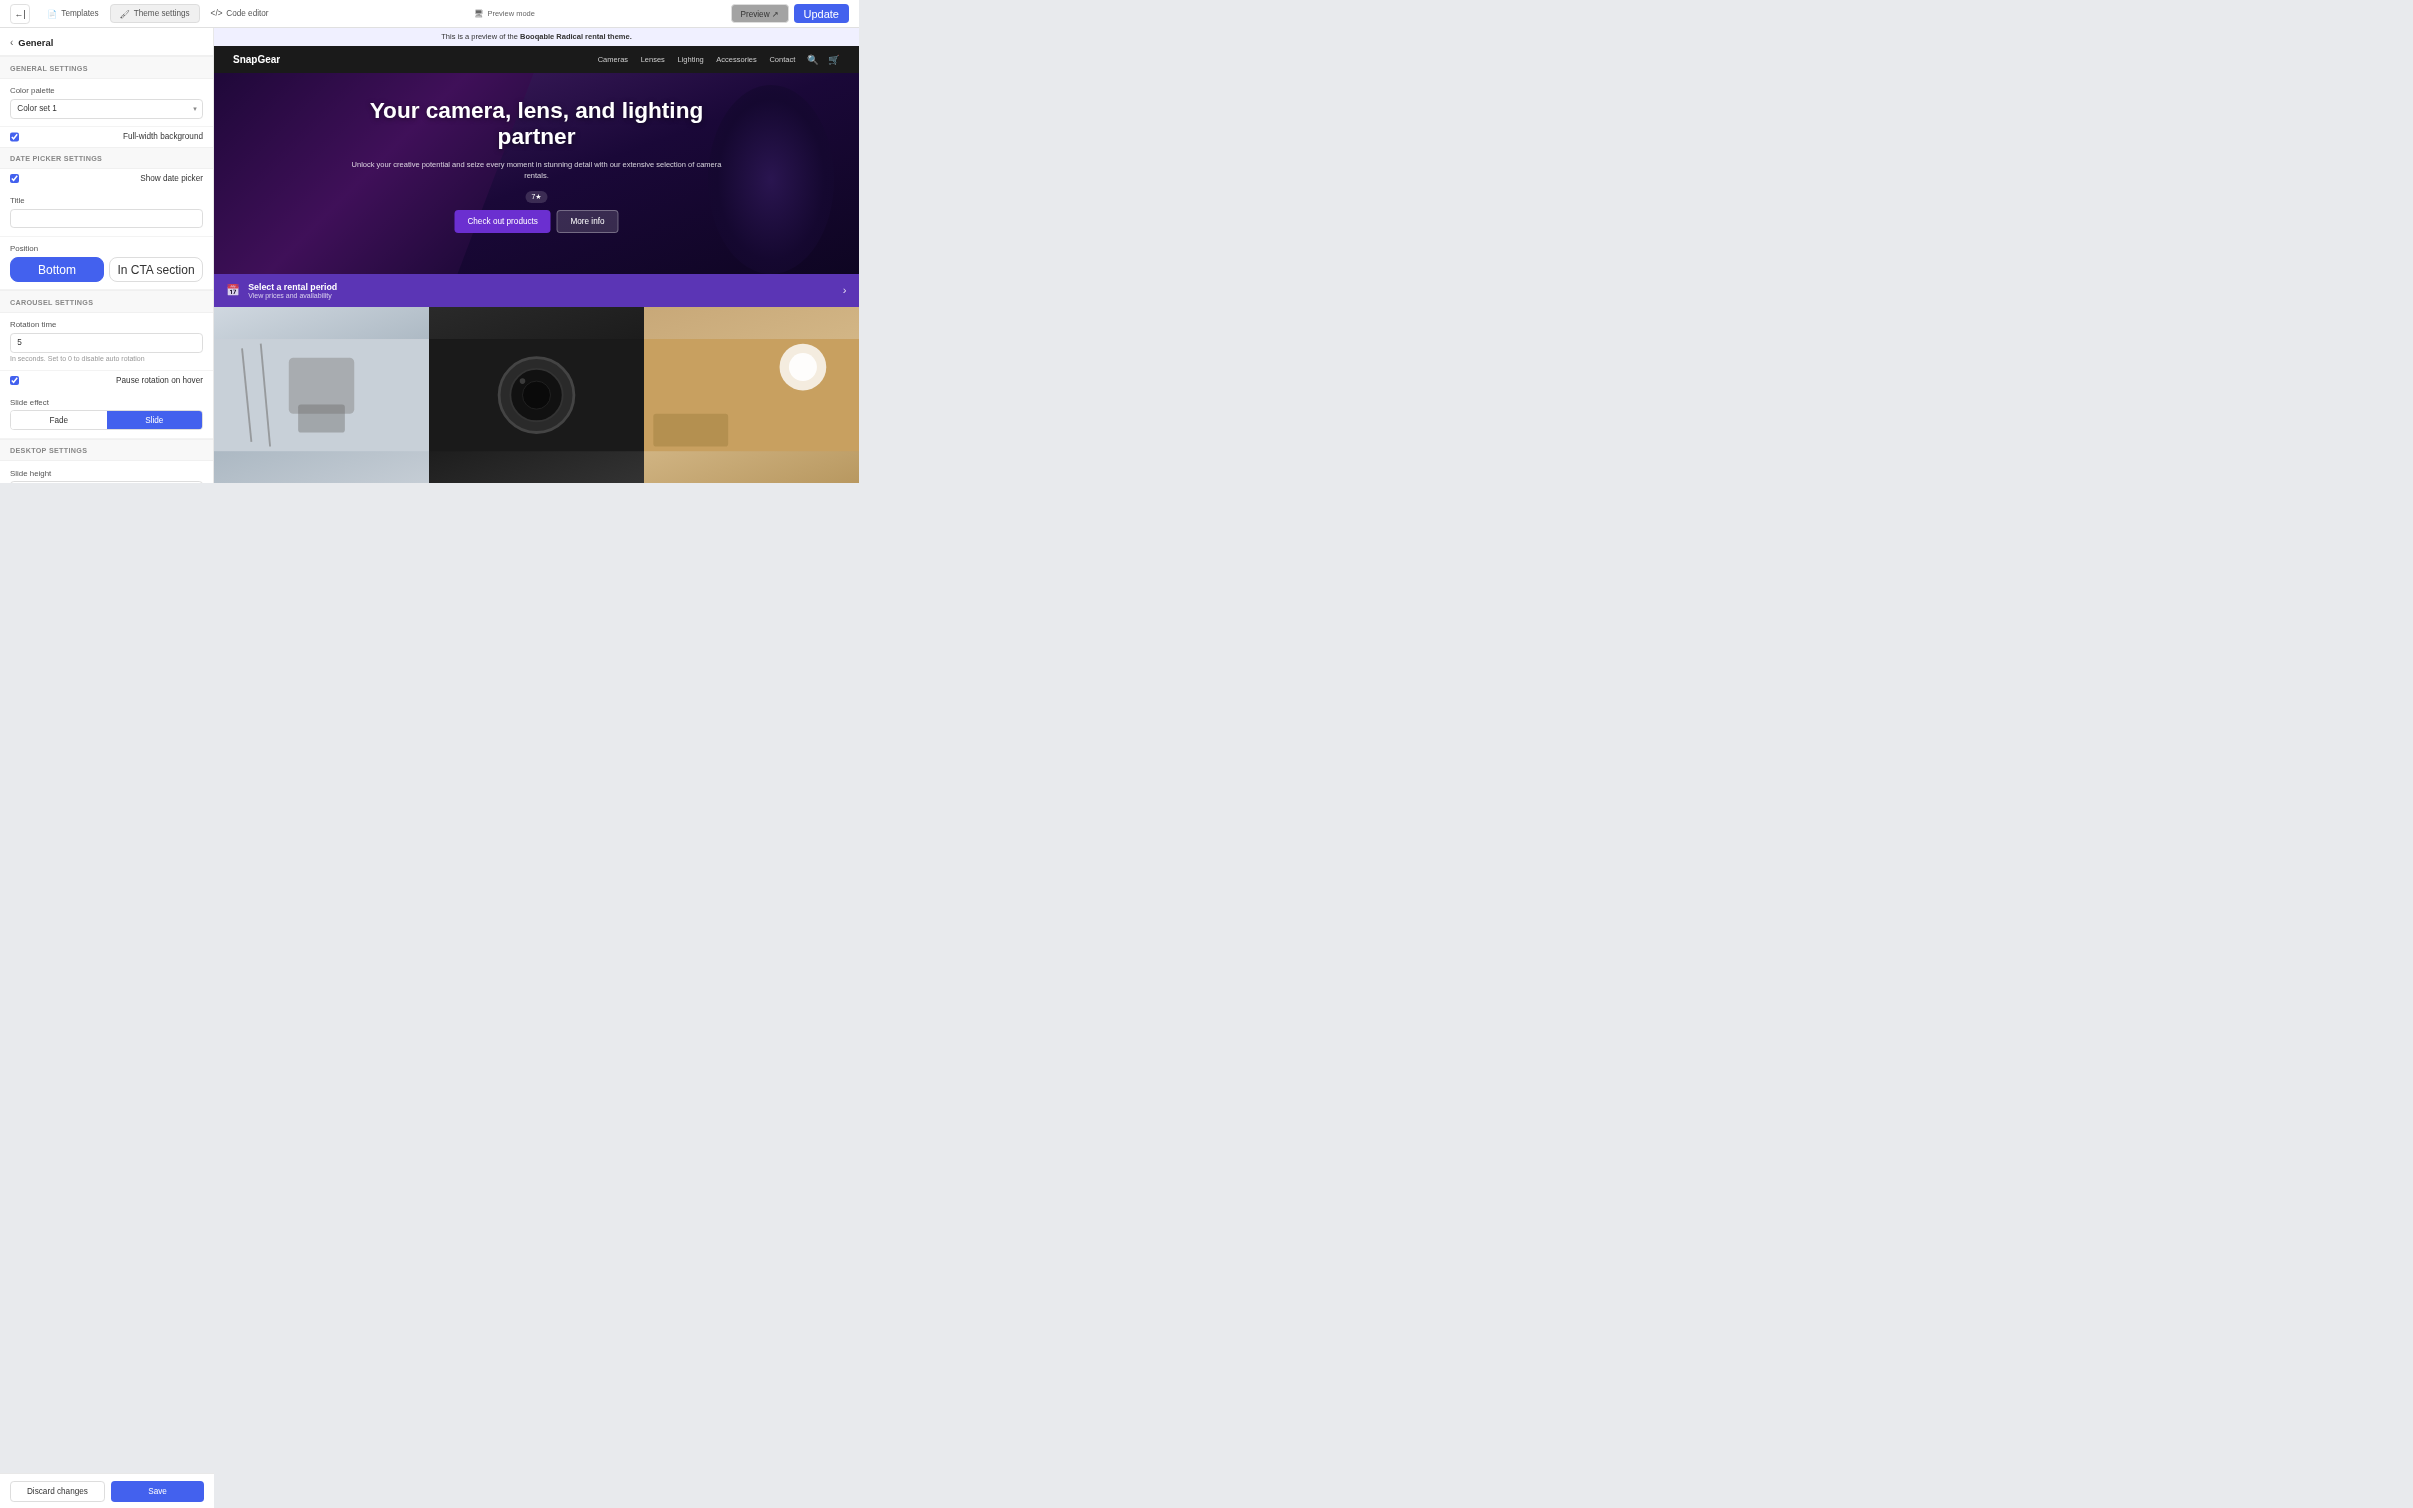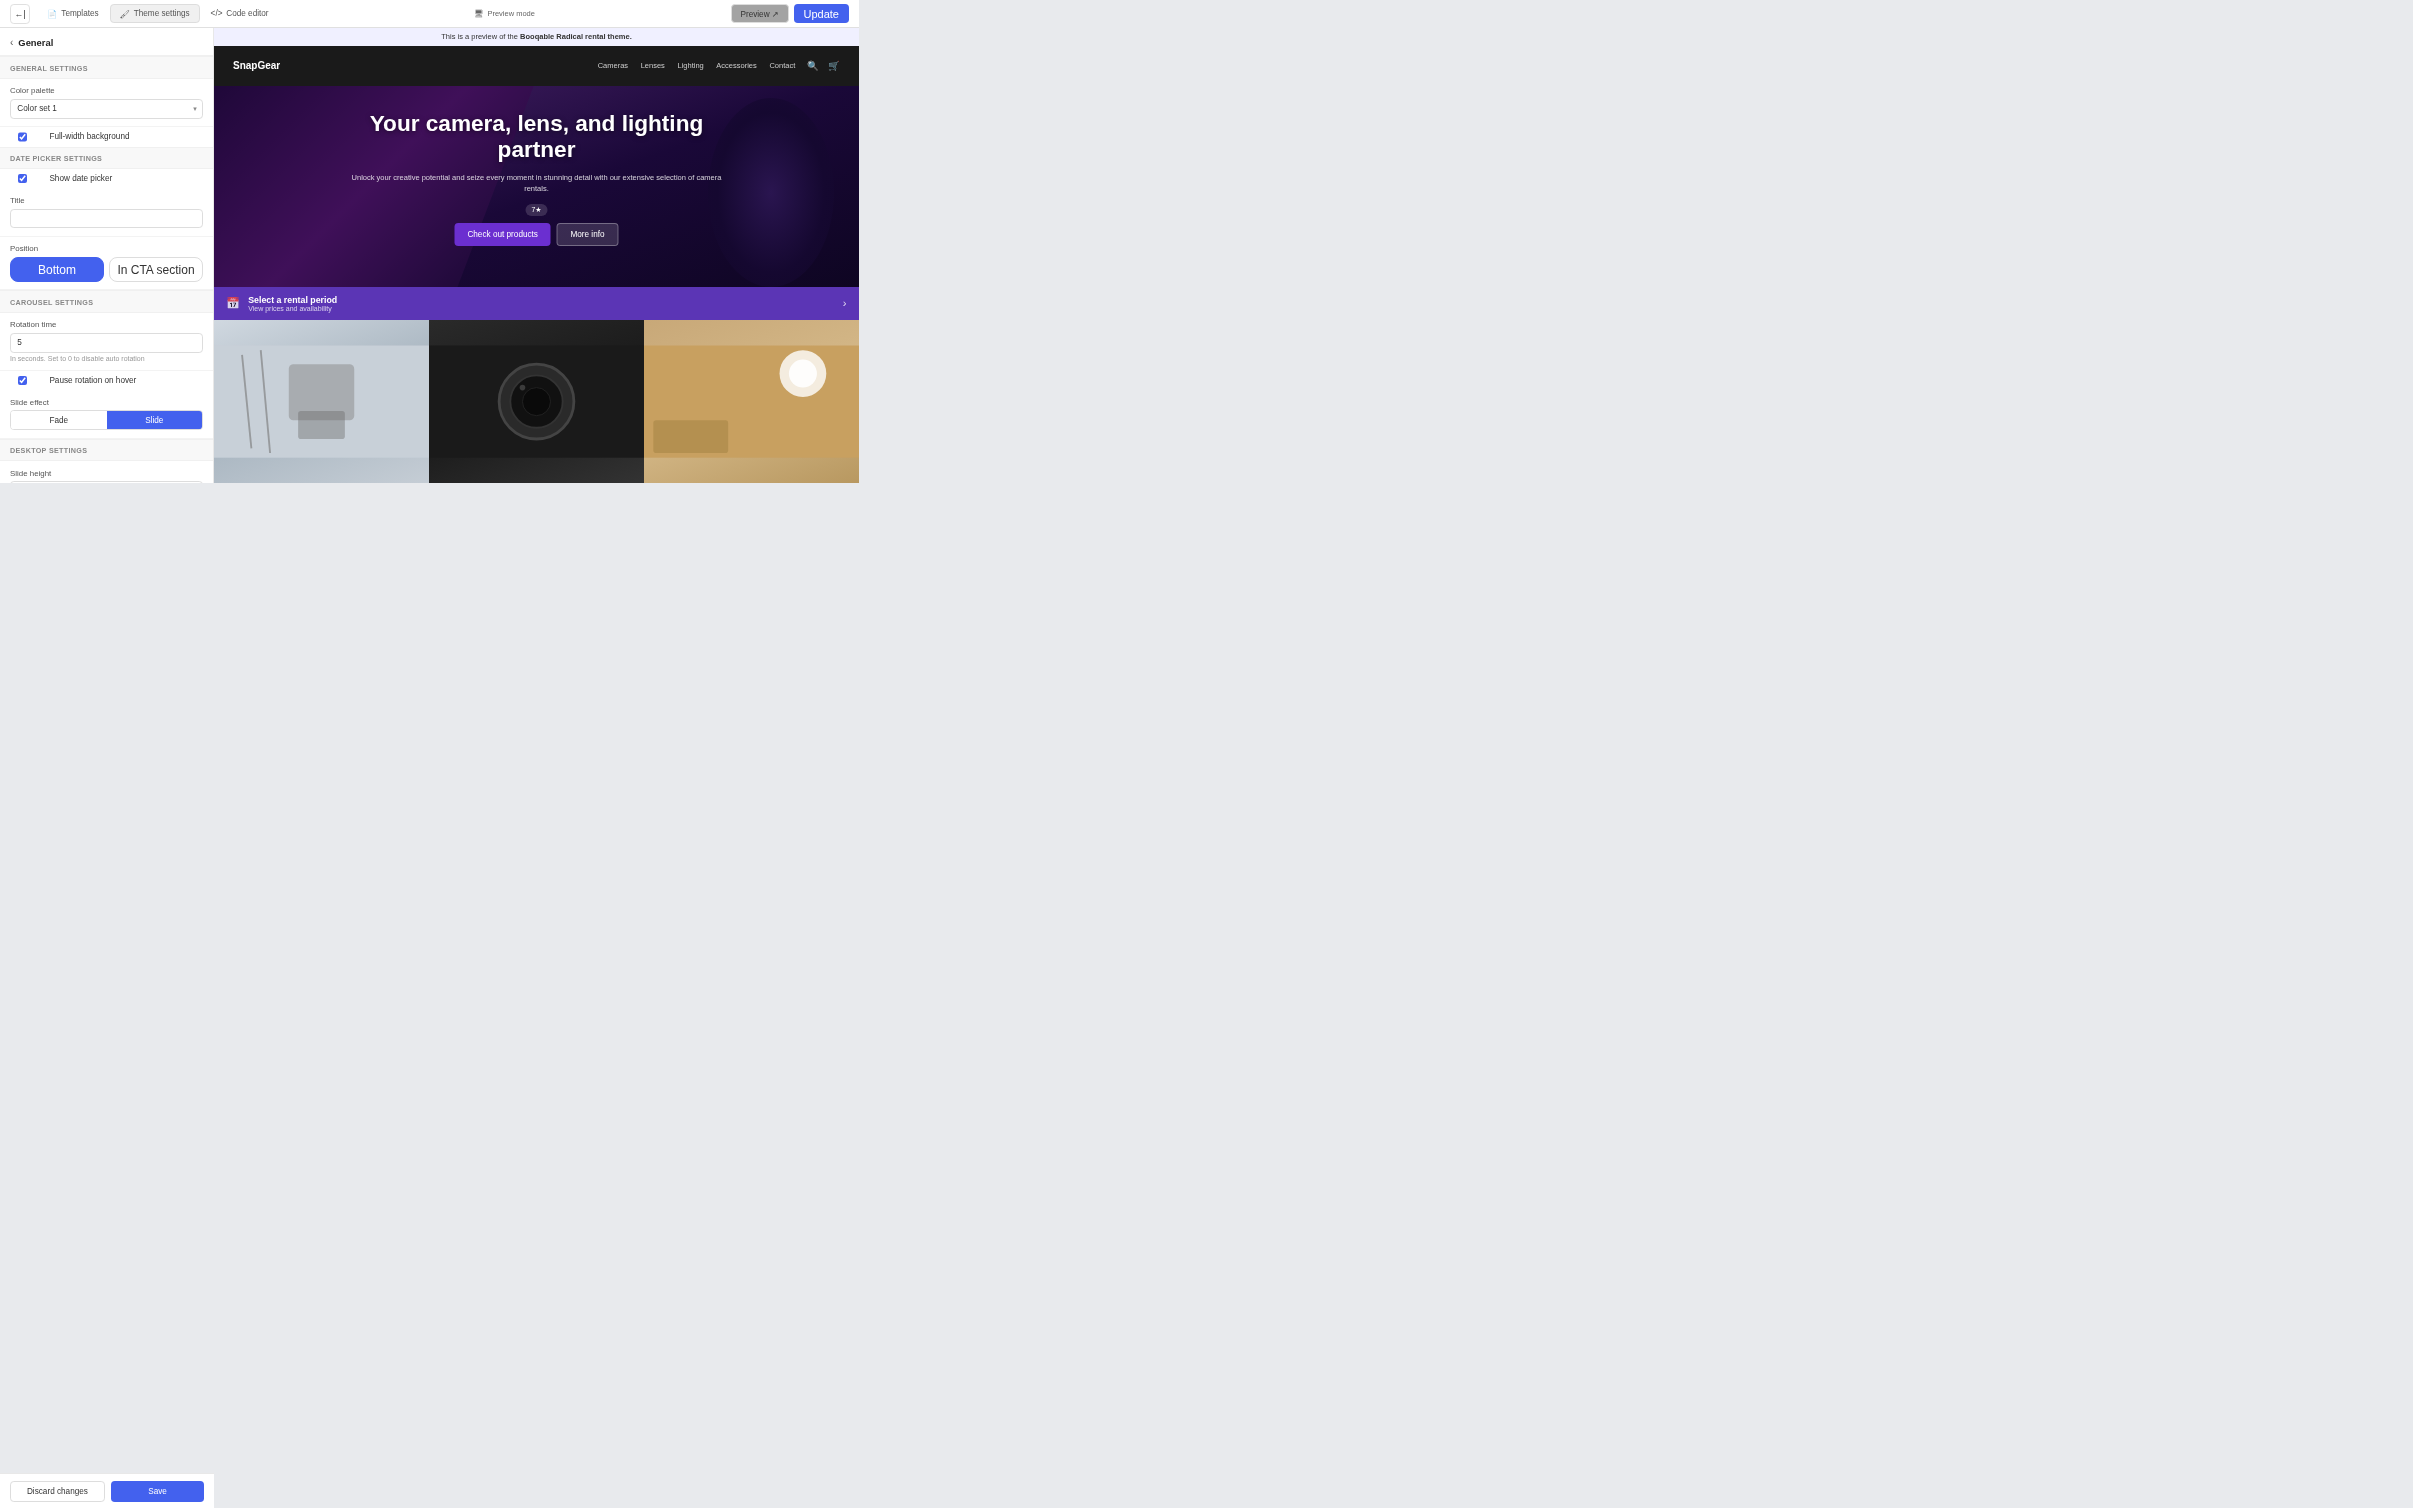--- a/index.html
+++ b/index.html
@@ -174,22 +174,23 @@
       transform: translateY(-50%);
       color: #888;
       font-size: 7px;
       pointer-events: none;
     }
 
     
     .checkbox-row {
       display: flex;
       align-items: center;
-      gap: 22px;
-      padding: 5px 18px;
+      gap: 10px;
+      padding: 5px 10px;
+      justify-content: space-between;
     }
     .checkbox-input {
       width: 9.4px;
       height: 9.4px;
       accent-color: #4361ee;
       cursor: pointer;
     }
     .checkbox-label {
       font-size: 8.2px;
       color: #333;
@@ -333,21 +334,21 @@
       color: #333;
       flex-shrink: 0;
     }
     .preview-banner strong { font-weight: 700; }
 
     .store-nav {
       background: #1a1a1a;
       display: flex;
       align-items: center;
       padding: 0 19px;
-      height: 40px;
+      height: 27px;
       flex-shrink: 0;
     }
     .store-logo {
       color: #fff;
       font-size: 10px;
       font-weight: 700;
       margin-right: auto;
     }
     .store-nav-links {
       display: flex;

